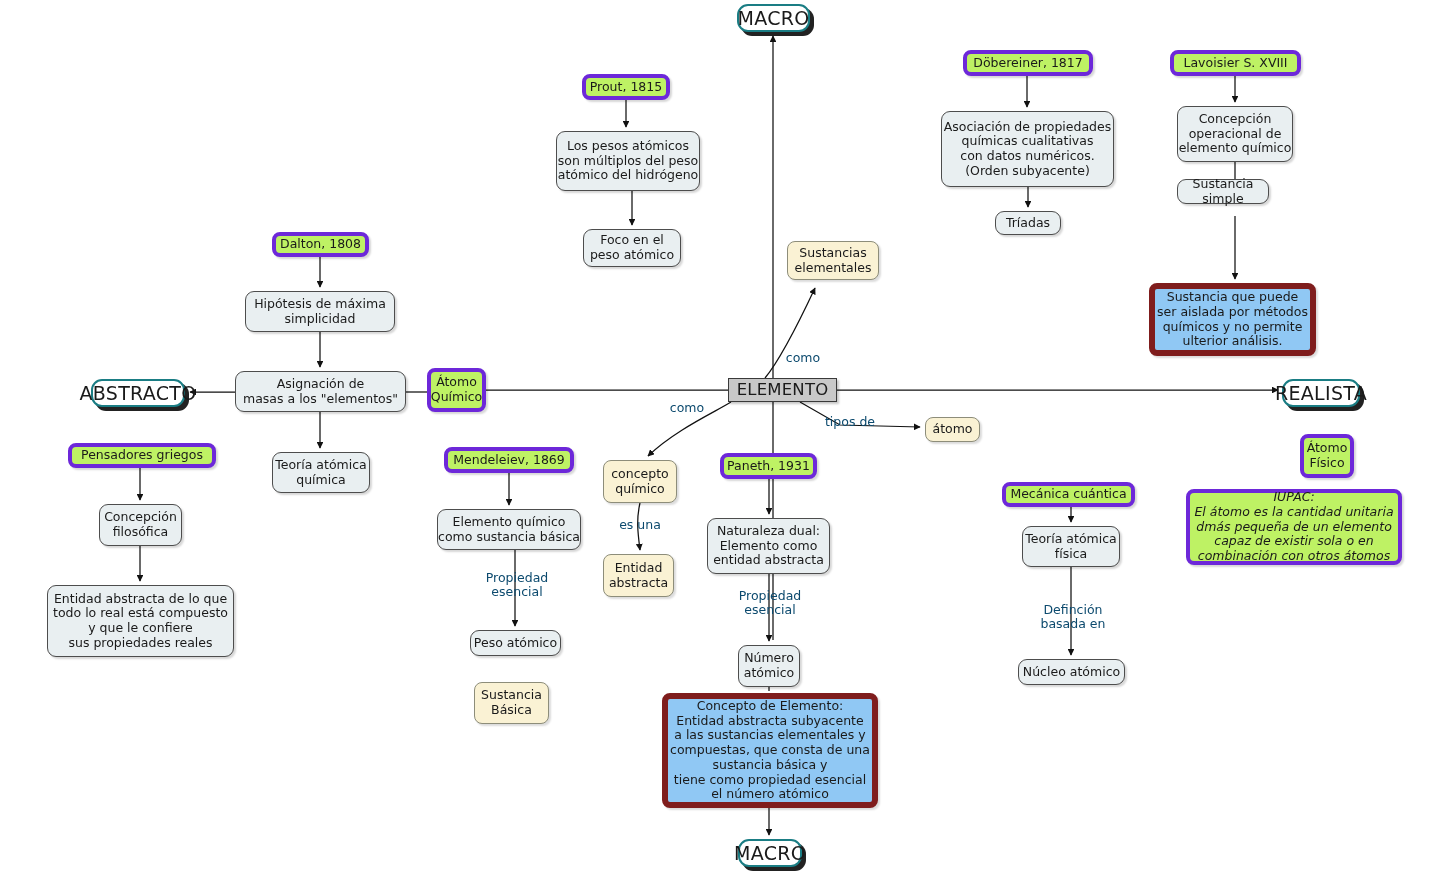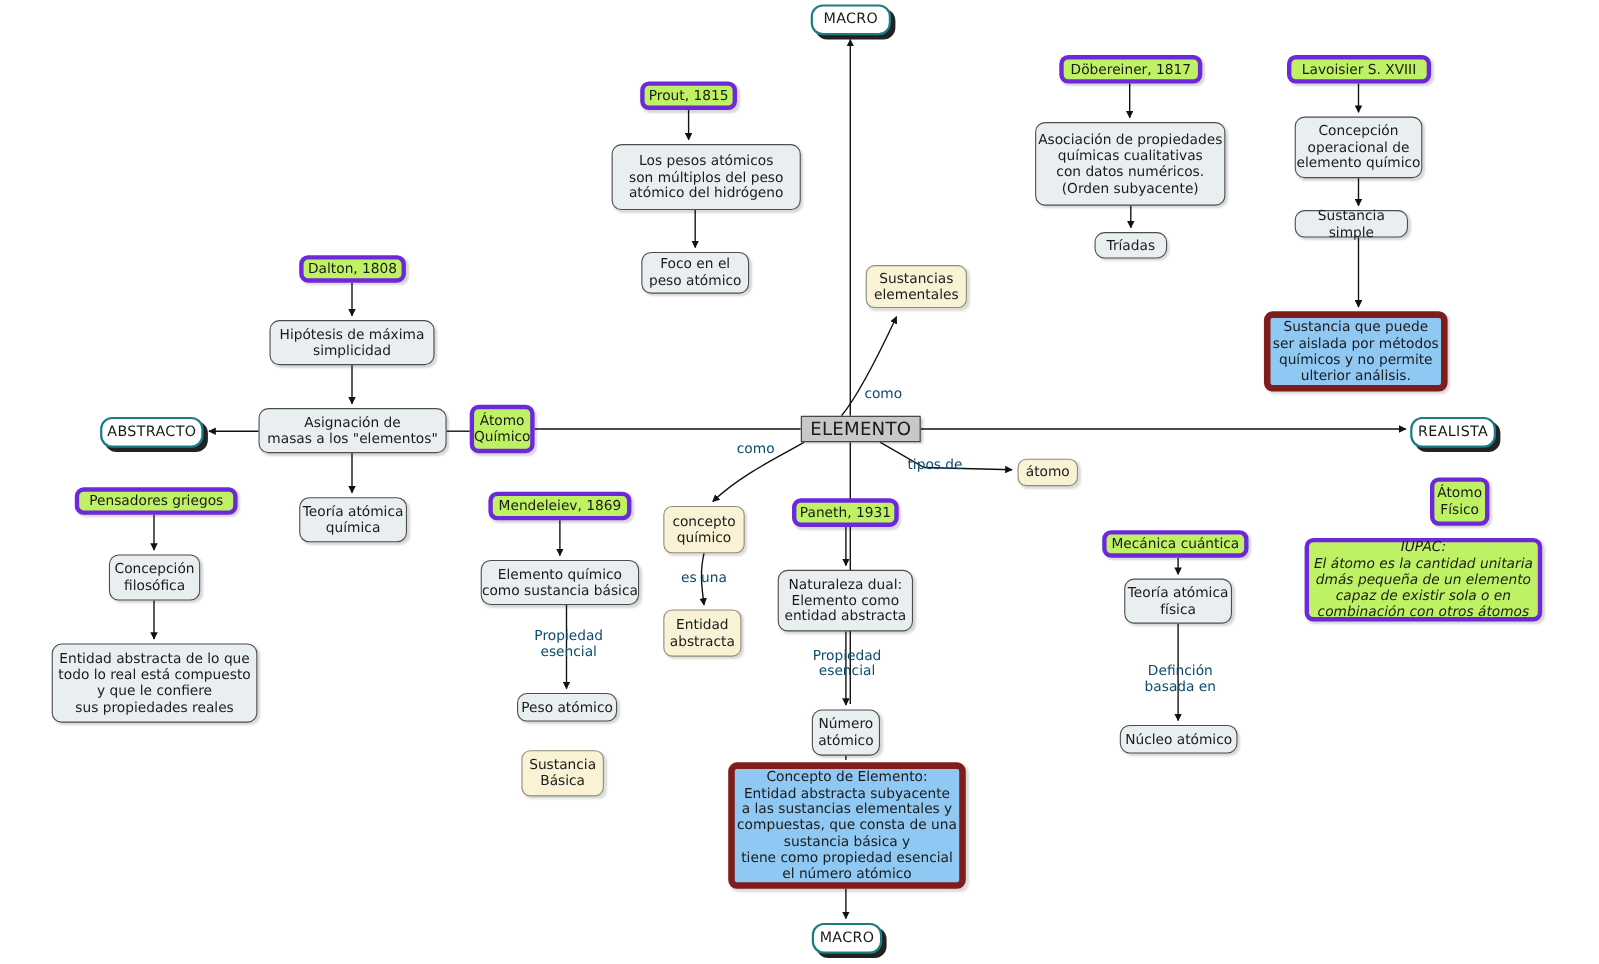--- a/index.html
+++ b/index.html
@@ -63,21 +63,21 @@
     background: #90c8f4;
     border: 6px solid #7f1d1d;
     border-radius: 8px;
     font-size: 12.5px;
     box-shadow: 2px 2px 2px rgba(0,0,0,0.14);
   }
   .n-pill {
     background: #ffffff;
     border: 2.5px solid #1a7d84;
     border-radius: 11px;
-    font-size: 13px;
+    font-size: 19px;
     letter-spacing: 0.3px;
     box-shadow: 4px 4px 0px rgba(15,15,15,0.92);
   }
   .n-elemento {
     background: #c8c8c8;
     border: 1px solid #3a3a3a;
     border-radius: 0px;
     font-size: 16.5px;
     letter-spacing: 0.2px;
     box-shadow: 2px 2px 2px rgba(0,0,0,0.22);
@@ -152,31 +152,31 @@
       <line x1="1071" y1="507" x2="1071" y2="522" marker-end="url(#arrow)"></line>
       <line x1="1071" y1="567" x2="1071" y2="655" marker-end="url(#arrow)"></line>
     </g>
   </svg>
 
   <div id="node-layer">
       <div class="node n-pill" style="left: 737px; top: 4px; width: 73px; height: 28px;">MACRO</div>
       <div class="node n-green" style="left: 963px; top: 50px; width: 130px; height: 26px;">Döbereiner, 1817</div>
       <div class="node n-green" style="left: 1170px; top: 50px; width: 131px; height: 26px;">Lavoisier S. XVIII</div>
       <div class="node n-green" style="left: 582px; top: 74px; width: 88px; height: 26px;">Prout, 1815</div>
-      <div class="node n-plain" style="left: 556px; top: 131px; width: 172px; height: 60px;">Los pesos atómicos
+      <div class="node n-plain" style="left: 556px; top: 131px; width: 144px; height: 60px;">Los pesos atómicos
 son múltiplos del peso
 atómico del hidrógeno</div>
       <div class="node n-plain" style="left: 941px; top: 111px; width: 173px; height: 76px;">Asociación de propiedades
 químicas cualitativas
 con datos numéricos.
 (Orden subyacente)</div>
       <div class="node n-plain" style="left: 1177px; top: 106px; width: 116px; height: 56px;">Concepción
 operacional de
 elemento químico</div>
-      <div class="node n-plain" style="left: 1177px; top: 191px; width: 103px; height: 25px;">Sustancia simple</div>
+      <div class="node n-plain" style="left: 1177px; top: 179px; width: 92px; height: 25px;">Sustancia simple</div>
       <div class="node n-plain" style="left: 995px; top: 211px; width: 66px; height: 24px;">Tríadas</div>
       <div class="node n-plain" style="left: 583px; top: 229px; width: 98px; height: 38px;">Foco en el
 peso atómico</div>
       <div class="node n-green" style="left: 272px; top: 232px; width: 97px; height: 25px;">Dalton, 1808</div>
       <div class="node n-cream" style="left: 787px; top: 241px; width: 92px; height: 39px;">Sustancias
 elementales</div>
       <div class="node n-blue" style="left: 1149px; top: 283px; width: 167px; height: 73px;">Sustancia que puede
 ser aislada por métodos
 químicos y no permite
 ulterior análisis.</div>

